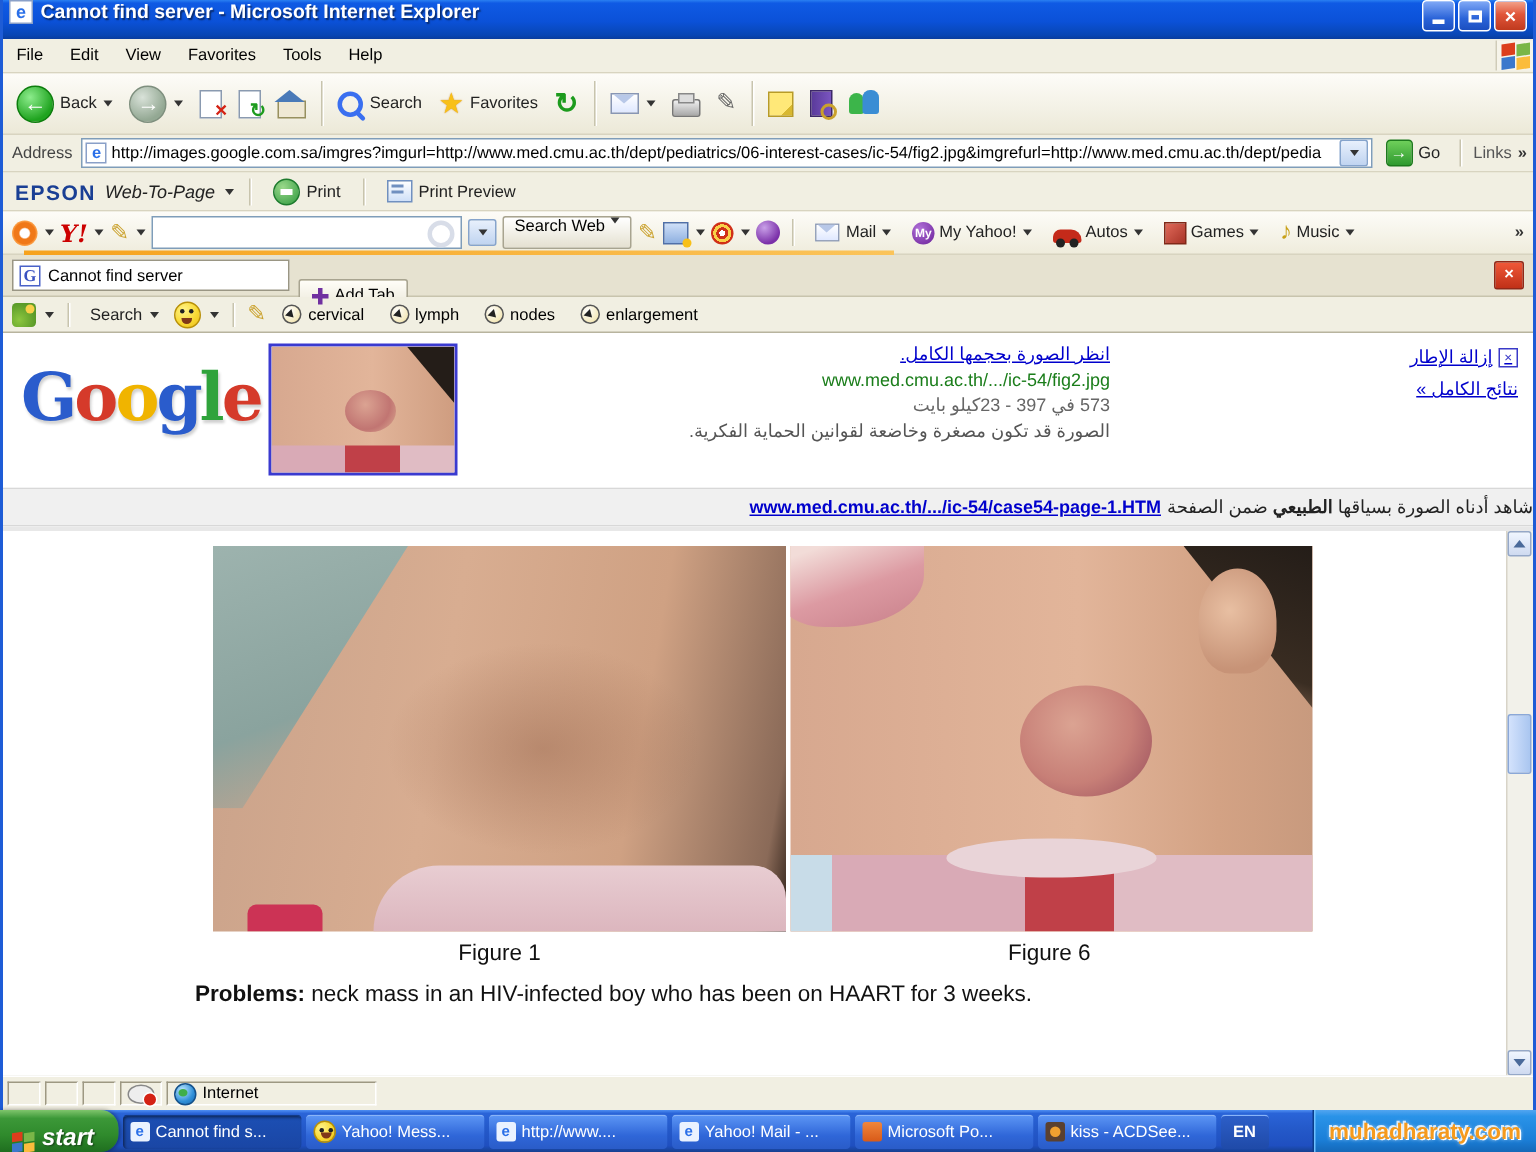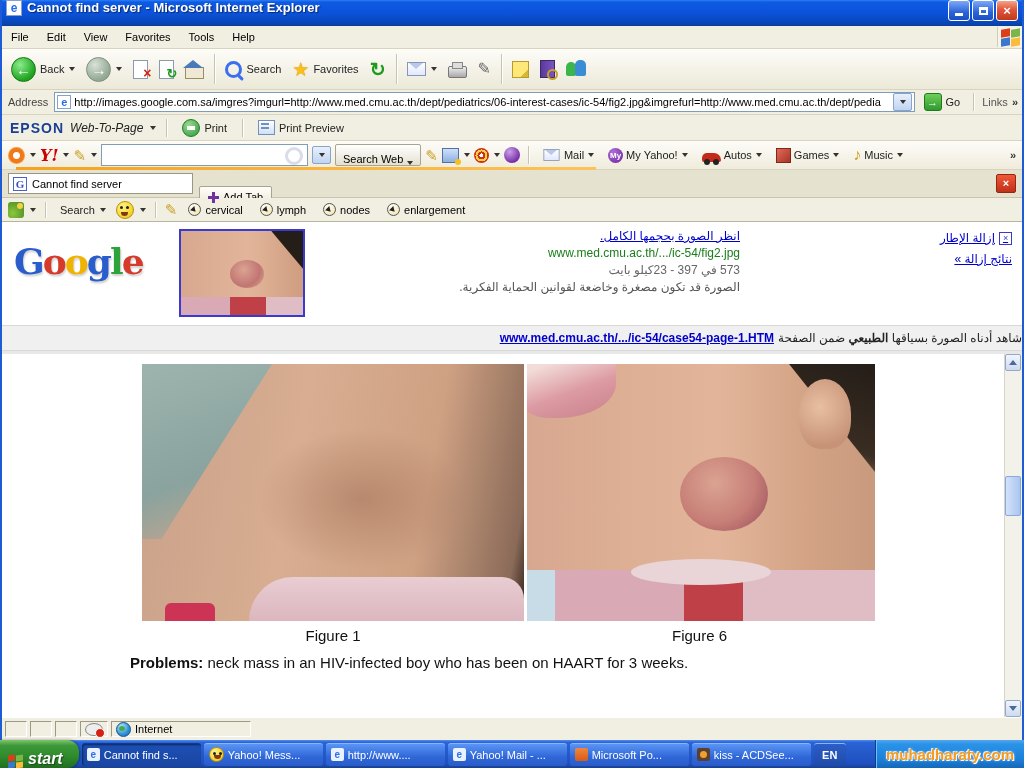--- a/index.html
+++ b/index.html
@@ -108,21 +108,21 @@
     padding:0 6px;position:relative;border-bottom:1px solid #d8d4c0;}
   .ybar::after{content:"";position:absolute;left:14px;bottom:-1px;width:580px;height:3px;
     background:linear-gradient(90deg,#f6a21d,#fbc45a);}
   .swirl{width:17px;height:17px;border-radius:50%;
     background:radial-gradient(circle,#fff 0 3px,#f07818 4px 7px,#fa9a40 8px);}
   .ylogo{color:#cc0000;font-family:"DejaVu Serif",serif;font-weight:bold;font-style:italic;font-size:16px;}
   .pencil{color:#caa12c;font-size:15px;line-height:1;}
   .pencil::before{content:"✎";}
   .ysearch{width:205px;height:20px;background:#fff;border:1px solid #7f9db9;position:relative;}
   .ysearch .ghost{position:absolute;right:4px;top:2px;width:12px;height:12px;border:3px solid #d8dde8;border-radius:50%;}
-  .ybtn{height:20px;display:flex;align-items:flex-end;gap:3px;padding:0 7px;background:linear-gradient(#ffffff,#e4e0d0);
+  .ybtn{height:20px;display:flex;align-items:flex-start;gap:3px;padding:0 7px;background:linear-gradient(#ffffff,#e4e0d0);
     border:1px solid #a8a490;border-radius:2px;}
   .winstar{width:15px;height:13px;background:linear-gradient(#cfe0f8,#8fb0e0);border:1px solid #5070a8;position:relative;}
   .winstar::after{content:"";position:absolute;right:-3px;bottom:-3px;width:6px;height:6px;border-radius:50%;background:#f8c018;}
   .bull{width:15px;height:15px;border-radius:50%;
     background:radial-gradient(circle,#fff 0 2px,#d03018 2px 4px,#f8d048 4px 6px,#d03018 6px 8px);}
   .orb{width:16px;height:16px;border-radius:50%;background:radial-gradient(circle at 35% 30%,#c9a0e8,#7a2fa8 70%);}
   .myic{width:15px;height:15px;border-radius:50%;background:radial-gradient(circle at 35% 30%,#b070d8,#6a1f98);
     color:#fff;font-size:8px;font-weight:bold;display:grid;place-items:center;}
   .myic::before{content:"My";}
   .car{width:19px;height:9px;background:#c42a1a;border-radius:5px 7px 2px 2px;position:relative;margin-top:4px;}
@@ -166,21 +166,21 @@
   .smile::after{content:"";position:absolute;left:4px;bottom:2px;width:7px;height:4px;border-radius:0 0 6px 6px;background:#803818;}
   .hlword{display:flex;align-items:center;gap:4px;padding:0 6px;height:19px;}
   .hl{width:13px;height:13px;border-radius:50%;border:1px solid #555;position:relative;
     background:radial-gradient(circle at 35% 30%,#fff,#f0e0a0);box-sizing:border-box;}
   .hl::before{content:"";position:absolute;left:3px;top:3px;border:3px solid transparent;border-top:5px solid #222;
     transform:rotate(-45deg);}
 
   
   .page{flex:1;background:#fff;display:flex;flex-direction:column;overflow:hidden;position:relative;}
   .gheader{height:103px;position:relative;background:#fff;}
-  .glogo{position:absolute;left:12px;top:18px;font-family:"DejaVu Serif",serif;font-size:36px;
+  .glogo{position:absolute;left:12px;top:18px;font-family:"DejaVu Serif",serif;font-size:44px;
     font-weight:bold;letter-spacing:-2px;text-shadow:1px 2px 2px #cfcfcf;}
   .gthumb{position:absolute;left:177px;top:7px;width:122px;height:84px;border:2px solid #3a3ad0;overflow:hidden;}
   .ginfo{position:absolute;left:318px;top:6px;width:420px;direction:rtl;text-align:right;font-size:12px;line-height:17px;}
   .ginfo a{color:#0000cc;}
   .gurl{color:#1a7d1a;direction:ltr;text-align:right;}
   .gmeta{color:#666;}
   .gnote{color:#555;}
   .glinks{position:absolute;right:10px;top:6px;direction:rtl;text-align:right;font-size:12px;line-height:21px;color:#0000cc;}
   .glinks .lnk{display:flex;align-items:center;gap:4px;justify-content:flex-start;text-decoration:underline;}
   .xbox{width:11px;height:11px;border:1px solid #3a3ac8;display:grid;place-items:center;font-size:9px;
@@ -531,21 +531,21 @@
         <div class="gurl">www.med.cmu.ac.th/.../ic-54/fig2.jpg</div>
         <div class="gmeta">573 في 397 - 23كيلو بايت</div>
         <div class="gnote">الصورة قد تكون مصغرة وخاضعة لقوانين الحماية الفكرية.</div>
       </div>
       <div class="glinks">
         <span class="lnk">
           <span class="xbox"></span>
           <span>إزالة الإطار</span>
         </span>
         <span class="lnk">
-          <span>نتائج إزالة »</span>
+          <span>نتائج الكامل »</span>
         </span>
       </div>
     </div>
 
     <div class="gstrip">
       <span><span>شاهد أدناه الصورة بسياقها </span><b>الطبيعي</b><span> ضمن الصفحة </span></span>
       <span class="biglnk">www.med.cmu.ac.th/.../ic-54/case54-page-1.HTM</span>
     </div>
 
     <div class="content">

